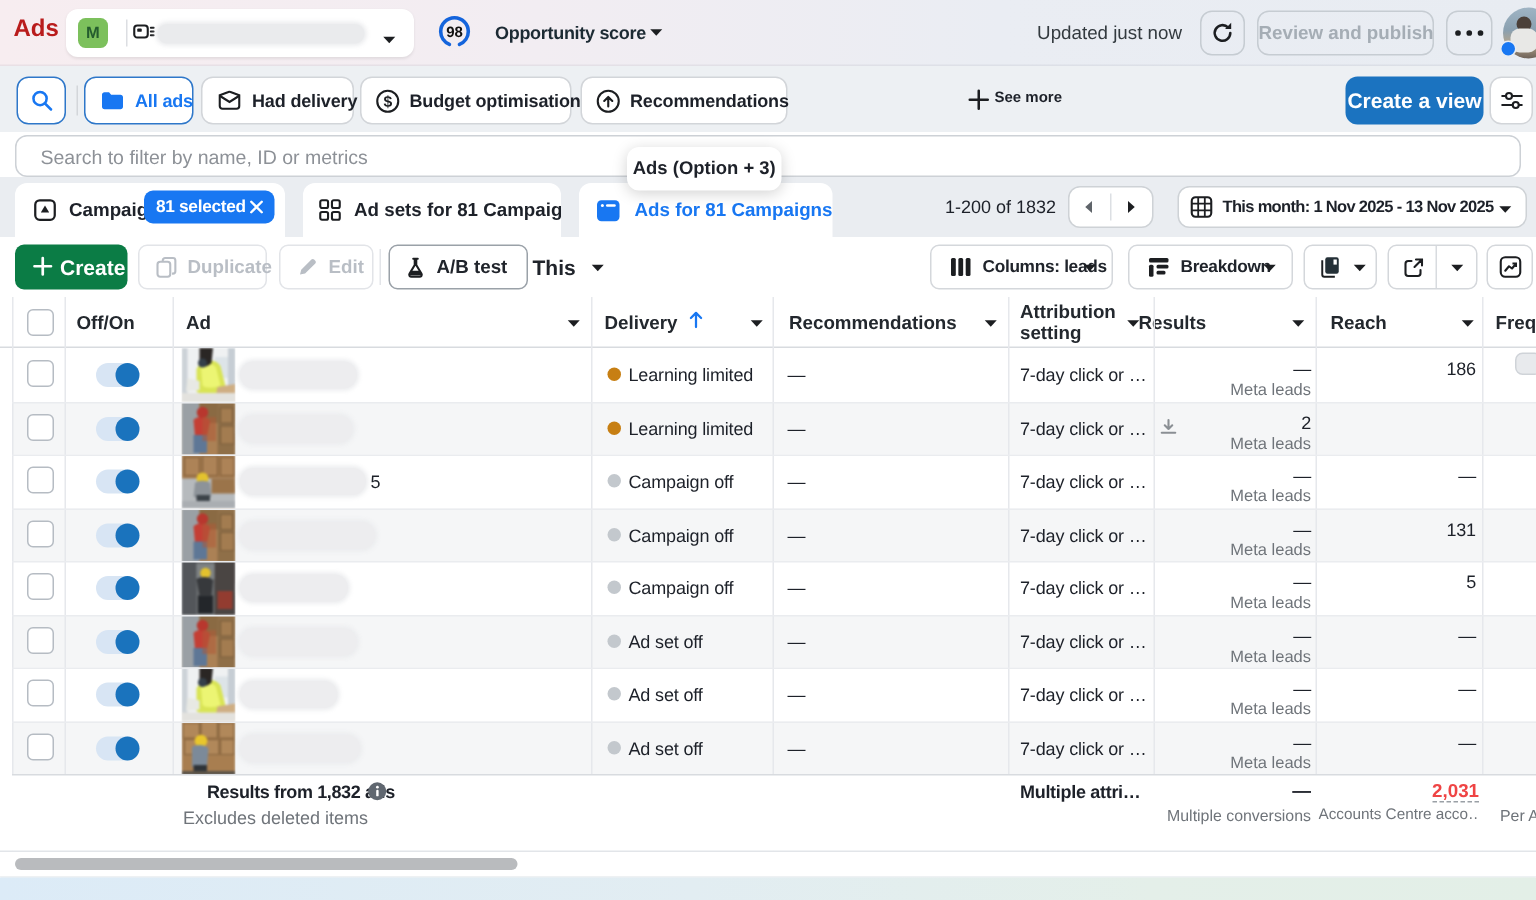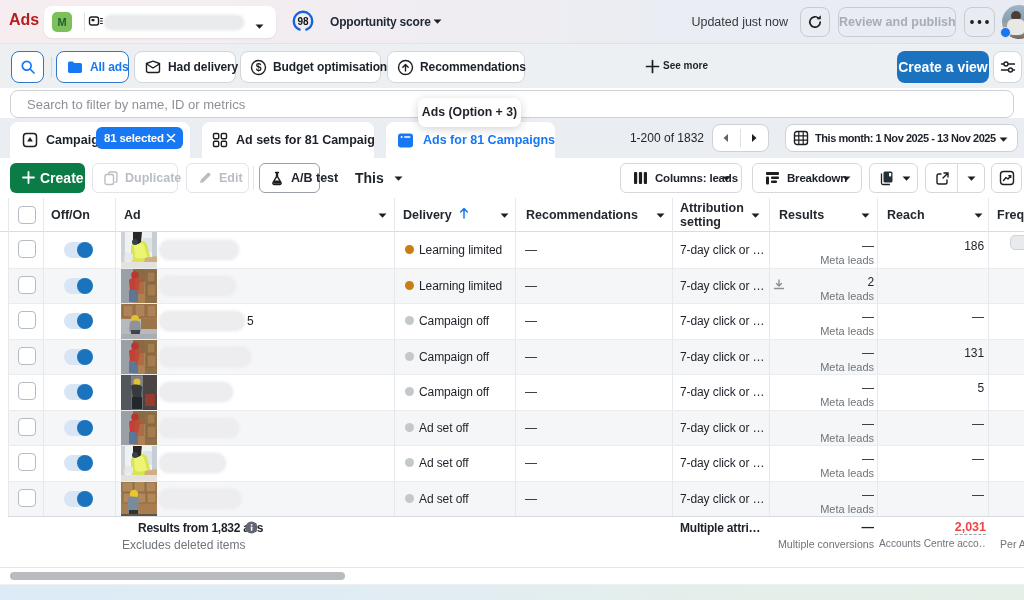--- a/index.html
+++ b/index.html
@@ -233,21 +233,21 @@
       </svg>
       <span>Duplicate</span>
     </div>
 <div class="abs tbtn dis" style="left:186px;width:63px;padding-left:11px;gap:7px;">
       <svg width="14" height="14" viewBox="0 0 14 14">
         <path d="M2 12l.8-3.2L9.6 2c.5-.5 1.3-.5 1.8 0l.8.8c.5.5.5 1.3 0 1.8L5.4 11.3z" fill="#b9bec5"></path>
       </svg>
       <span>Edit</span>
     </div>
 <div class="abs" style="left:253px;top:166px;width:1px;height:24px;background:#e3e5e9;"></div>
-<div class="abs tbtn" style="left:259px;width:61px;padding-left:10px;gap:7px;border-color:#9aa1a8;">
+<div class="abs tbtn" style="left:259px;width:93px;padding-left:10px;gap:7px;border-color:#9aa1a8;">
       <svg width="14" height="15" viewBox="0 0 14 15">
         <path d="M5.5 1.5h3M6.5 1.5v4.2L3 11.5c-.5 1 .2 2 1.3 2h5.4c1.1 0 1.8-1 1.3-2L7.5 5.7V1.5" fill="none" stroke="#1c1e21" stroke-width="1.4" stroke-linecap="round"></path>
         <path d="M4.2 9.5h5.6l1 2.2c.2.5-.1 1-.7 1H4c-.6 0-.9-.5-.7-1z" fill="#1c1e21"></path>
       </svg>
       <span>A/B test</span>
     </div>
 <div class="abs" style="left:355px;top:170px;font-size:14px;font-weight:700;color:#20242b;">This</div>
 <div class="abs" style="left:394px;top:176px;">
       <svg width="9" height="5" viewBox="0 0 9 5">
         <path d="M0.5 0.5h8L4.5 4.8z" fill="#1c1e21"></path>
@@ -334,21 +334,21 @@
       <svg width="9" height="5" viewBox="0 0 9 5">
         <path d="M0.5 0.5h8L4.5 4.8z" fill="#1c1e21"></path>
       </svg>
     </div>
 <div class="abs hcell" style="left:680px;top:201px;line-height:14px;">Attribution<br>setting</div>
 <div class="abs" style="left:751px;top:213px;">
       <svg width="9" height="5" viewBox="0 0 9 5">
         <path d="M0.5 0.5h8L4.5 4.8z" fill="#1c1e21"></path>
       </svg>
     </div>
-<div class="abs hcell" style="left:779px;">Results</div>
+<div class="abs hcell" style="left:759px;">Results</div>
 <div class="abs" style="left:861px;top:213px;">
       <svg width="9" height="5" viewBox="0 0 9 5">
         <path d="M0.5 0.5h8L4.5 4.8z" fill="#1c1e21"></path>
       </svg>
     </div>
 <div class="abs hcell" style="left:887px;">Reach</div>
 <div class="abs" style="left:974px;top:213px;">
       <svg width="9" height="5" viewBox="0 0 9 5">
         <path d="M0.5 0.5h8L4.5 4.8z" fill="#1c1e21"></path>
       </svg>

